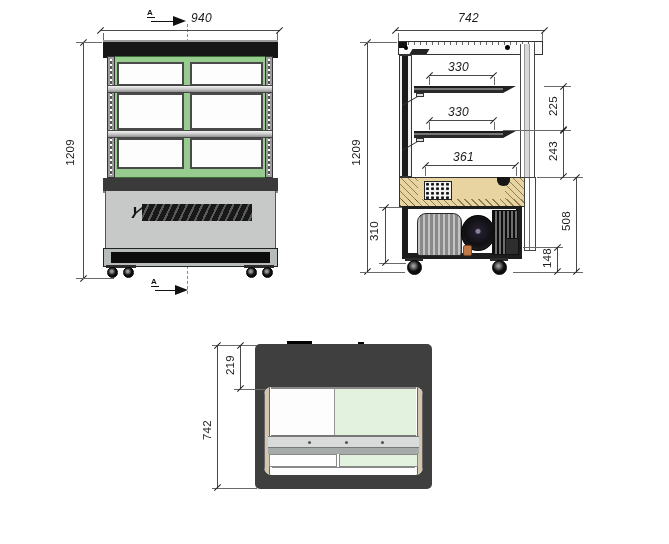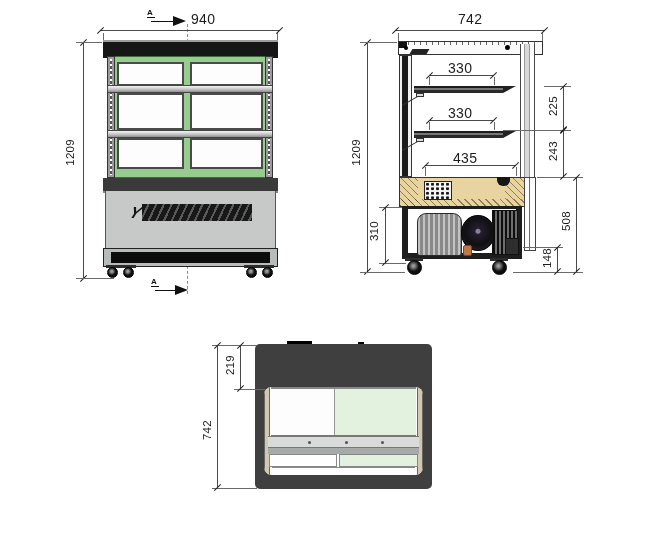--- a/index.html
+++ b/index.html
@@ -12,21 +12,21 @@
   
   .dimh { position:absolute; height:1px; background:#4a4a4a; }
   .dimh::before, .dimh::after { content:""; position:absolute; width:9px; height:1px; background:#222; top:0; }
   .dimh::before { left:-4px;  transform:rotate(-45deg); }
   .dimh::after  { right:-4px; transform:rotate(-45deg); }
   .dimv { position:absolute; width:1px; background:#4a4a4a; }
   .dimv::before, .dimv::after { content:""; position:absolute; width:9px; height:1px; background:#222; left:-4px; }
   .dimv::before { top:0;    transform:rotate(-45deg); }
   .dimv::after  { bottom:0; transform:rotate(-45deg); }
   .ext { position:absolute; background:#6a6a6a; }
-  .dlabel { position:absolute; font-size:14px; letter-spacing:.3px; color:#1c1c1c; white-space:nowrap; }
+  .dlabel { position:absolute; font-size:12px; letter-spacing:.3px; color:#1c1c1c; white-space:nowrap;font-style:italic; }
   .vlabel { position:absolute; font-size:11.5px; letter-spacing:.3px; color:#1c1c1c; writing-mode:vertical-rl; transform:rotate(180deg); white-space:nowrap; }
   .cline { position:absolute; width:0; border-left:1px dashed #8a8a8a; }
 
   
   .sarrow { position:absolute; width:40px; height:18px; }
   .sarrow .sa-letter { position:absolute; left:0; top:-2px; font-size:8px; font-weight:bold; color:#111; border-bottom:1px solid #111; padding:0 2px 0 0; }
   .sarrow .sa-tail { position:absolute; height:1px; background:#111; top:11px; }
   .sarrow .sa-head { position:absolute; width:0; height:0; top:6px;
     border-left:13px solid #111; border-top:5px solid transparent; border-bottom:5px solid transparent; }
 
@@ -179,21 +179,21 @@
     <div class="dlabel" style="left:448px; top:60px;">330</div>
     <div class="dimh" style="left:429px; top:75px; width:65px;"></div>
     <div class="ext" style="left:429px; top:77px; width:1px; height:8px;"></div>
     <div class="ext" style="left:494px; top:77px; width:1px; height:8px;"></div>
 
     <div class="dlabel" style="left:448px; top:105px;">330</div>
     <div class="dimh" style="left:429px; top:120px; width:65px;"></div>
     <div class="ext" style="left:429px; top:122px; width:1px; height:8px;"></div>
     <div class="ext" style="left:494px; top:122px; width:1px; height:8px;"></div>
 
-    <div class="dlabel" style="left:453px; top:150px;">435</div>
+    <div class="dlabel" style="left:453px; top:150px;">361</div>
     <div class="dimh" style="left:425px; top:165px; width:91px;"></div>
     <div class="ext" style="left:425px; top:167px; width:1px; height:9px;"></div>
     <div class="ext" style="left:516px; top:167px; width:1px; height:9px;"></div>
 
     <div class="ext" style="left:503px; top:130px; width:68px; height:1px;"></div>
 
     <div class="abs deck" style="left:399px; top:177px; width:132px; height:30px;"></div>
     <div class="abs hatch" style="left:400px; top:178px; width:18px; height:28px;"></div>
     <div class="abs hatch" style="left:505px; top:178px; width:25px; height:28px;"></div>
     <div class="abs hatch" style="left:400px; top:199px; width:130px; height:7px;"></div>

